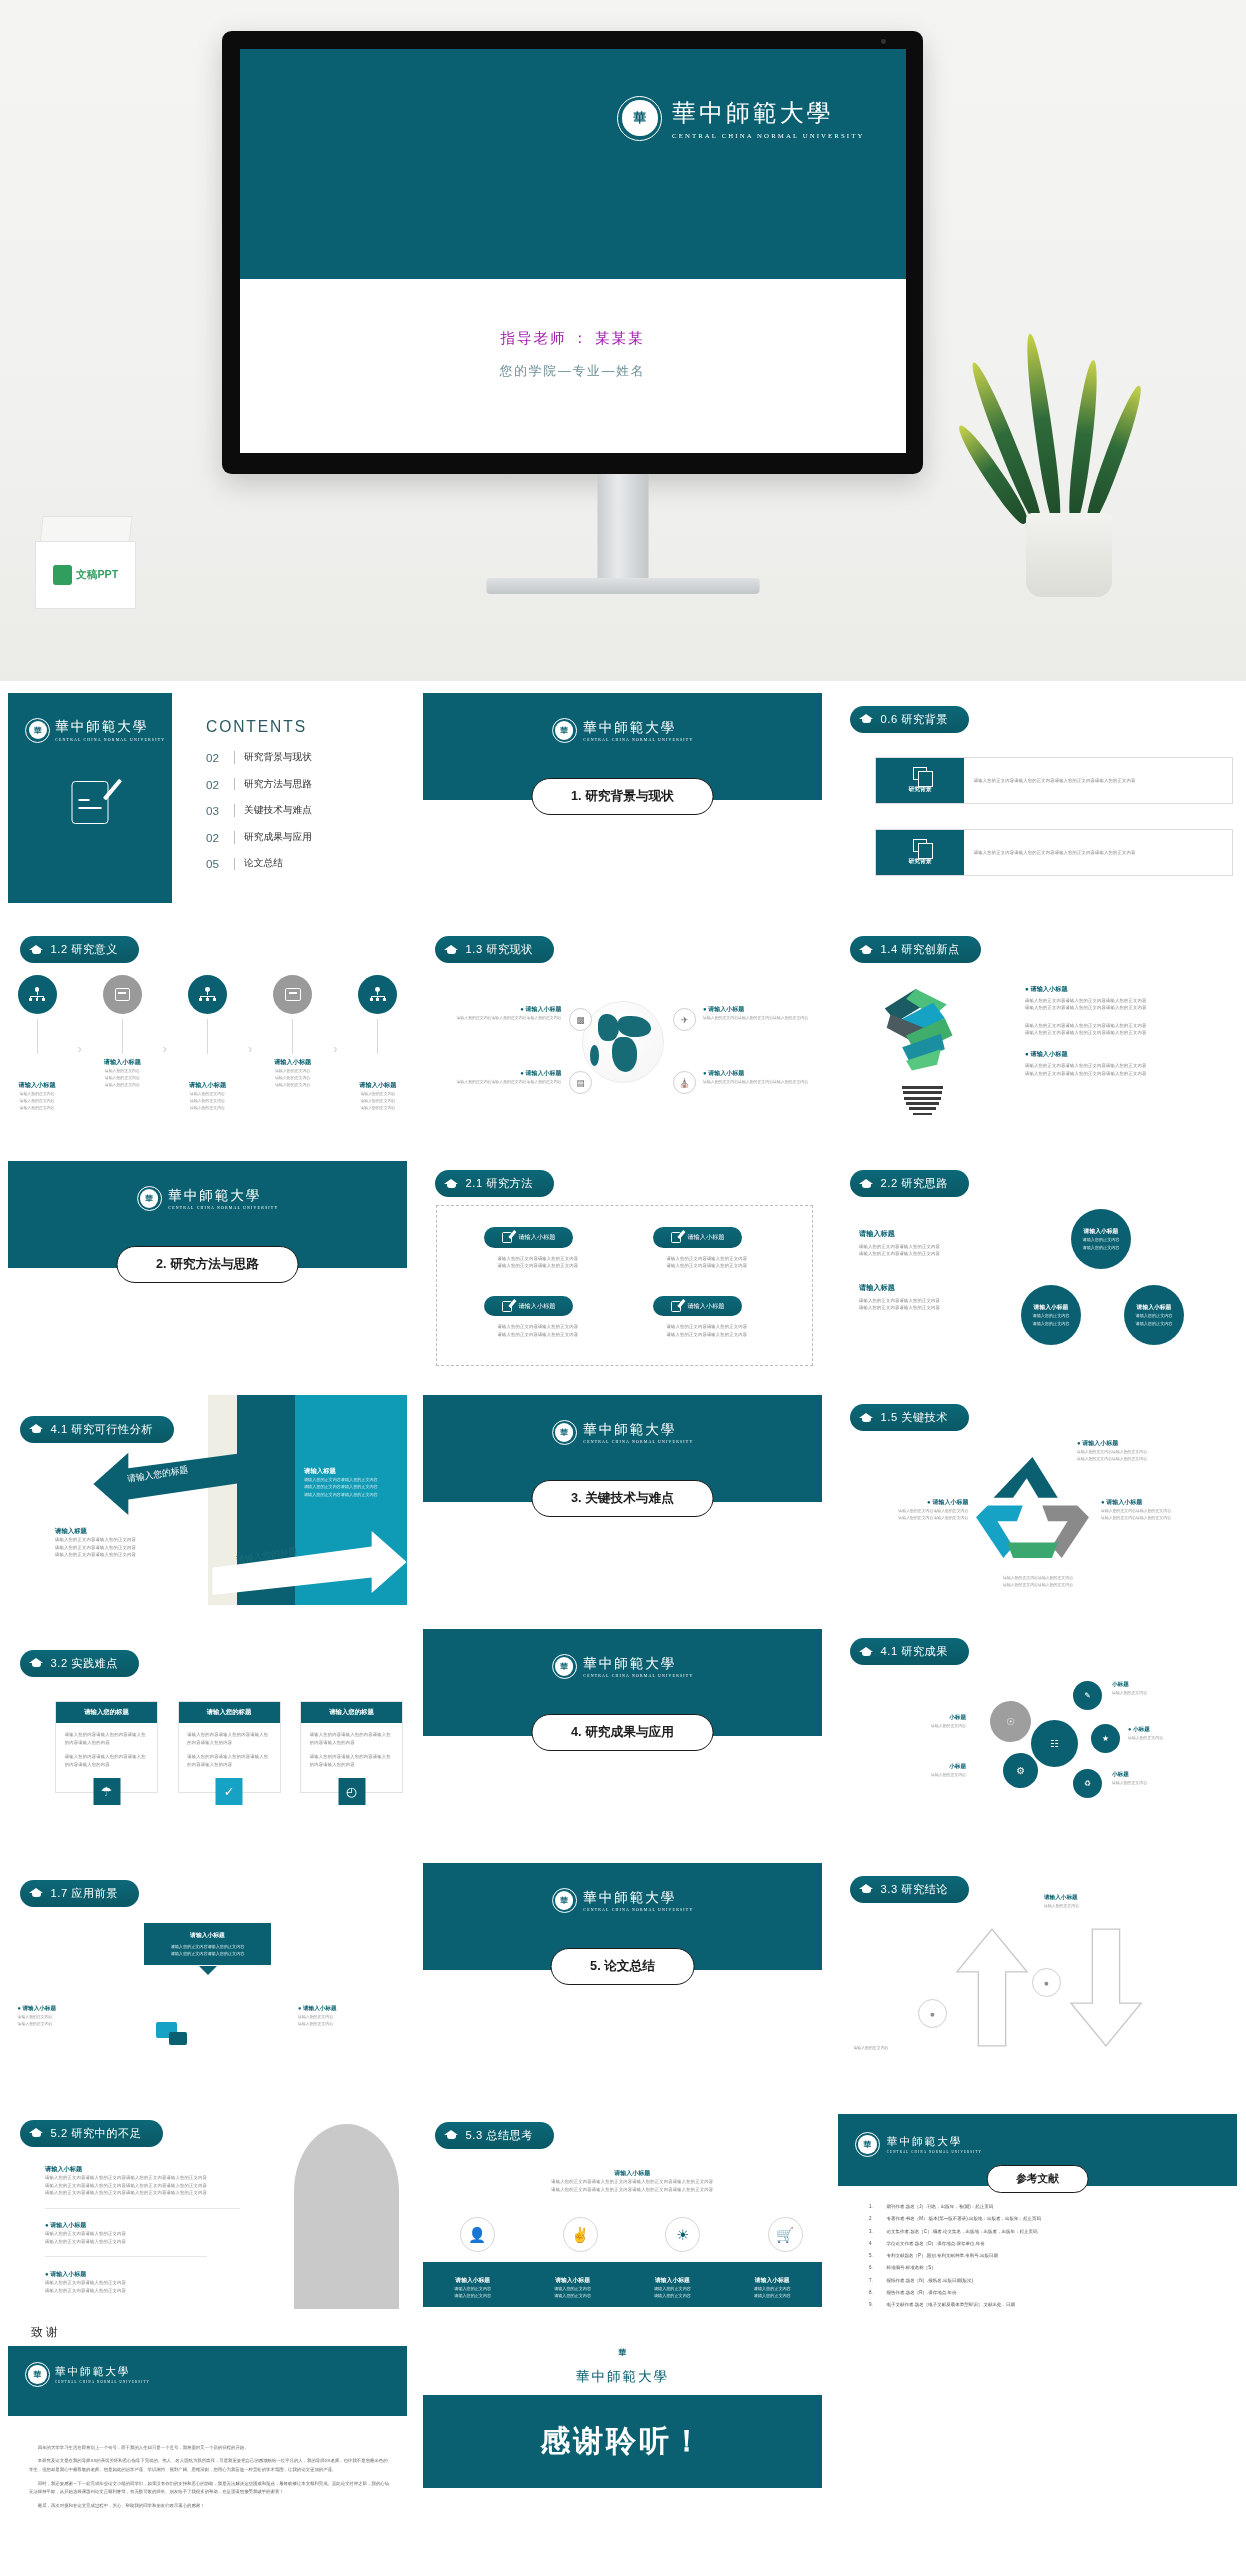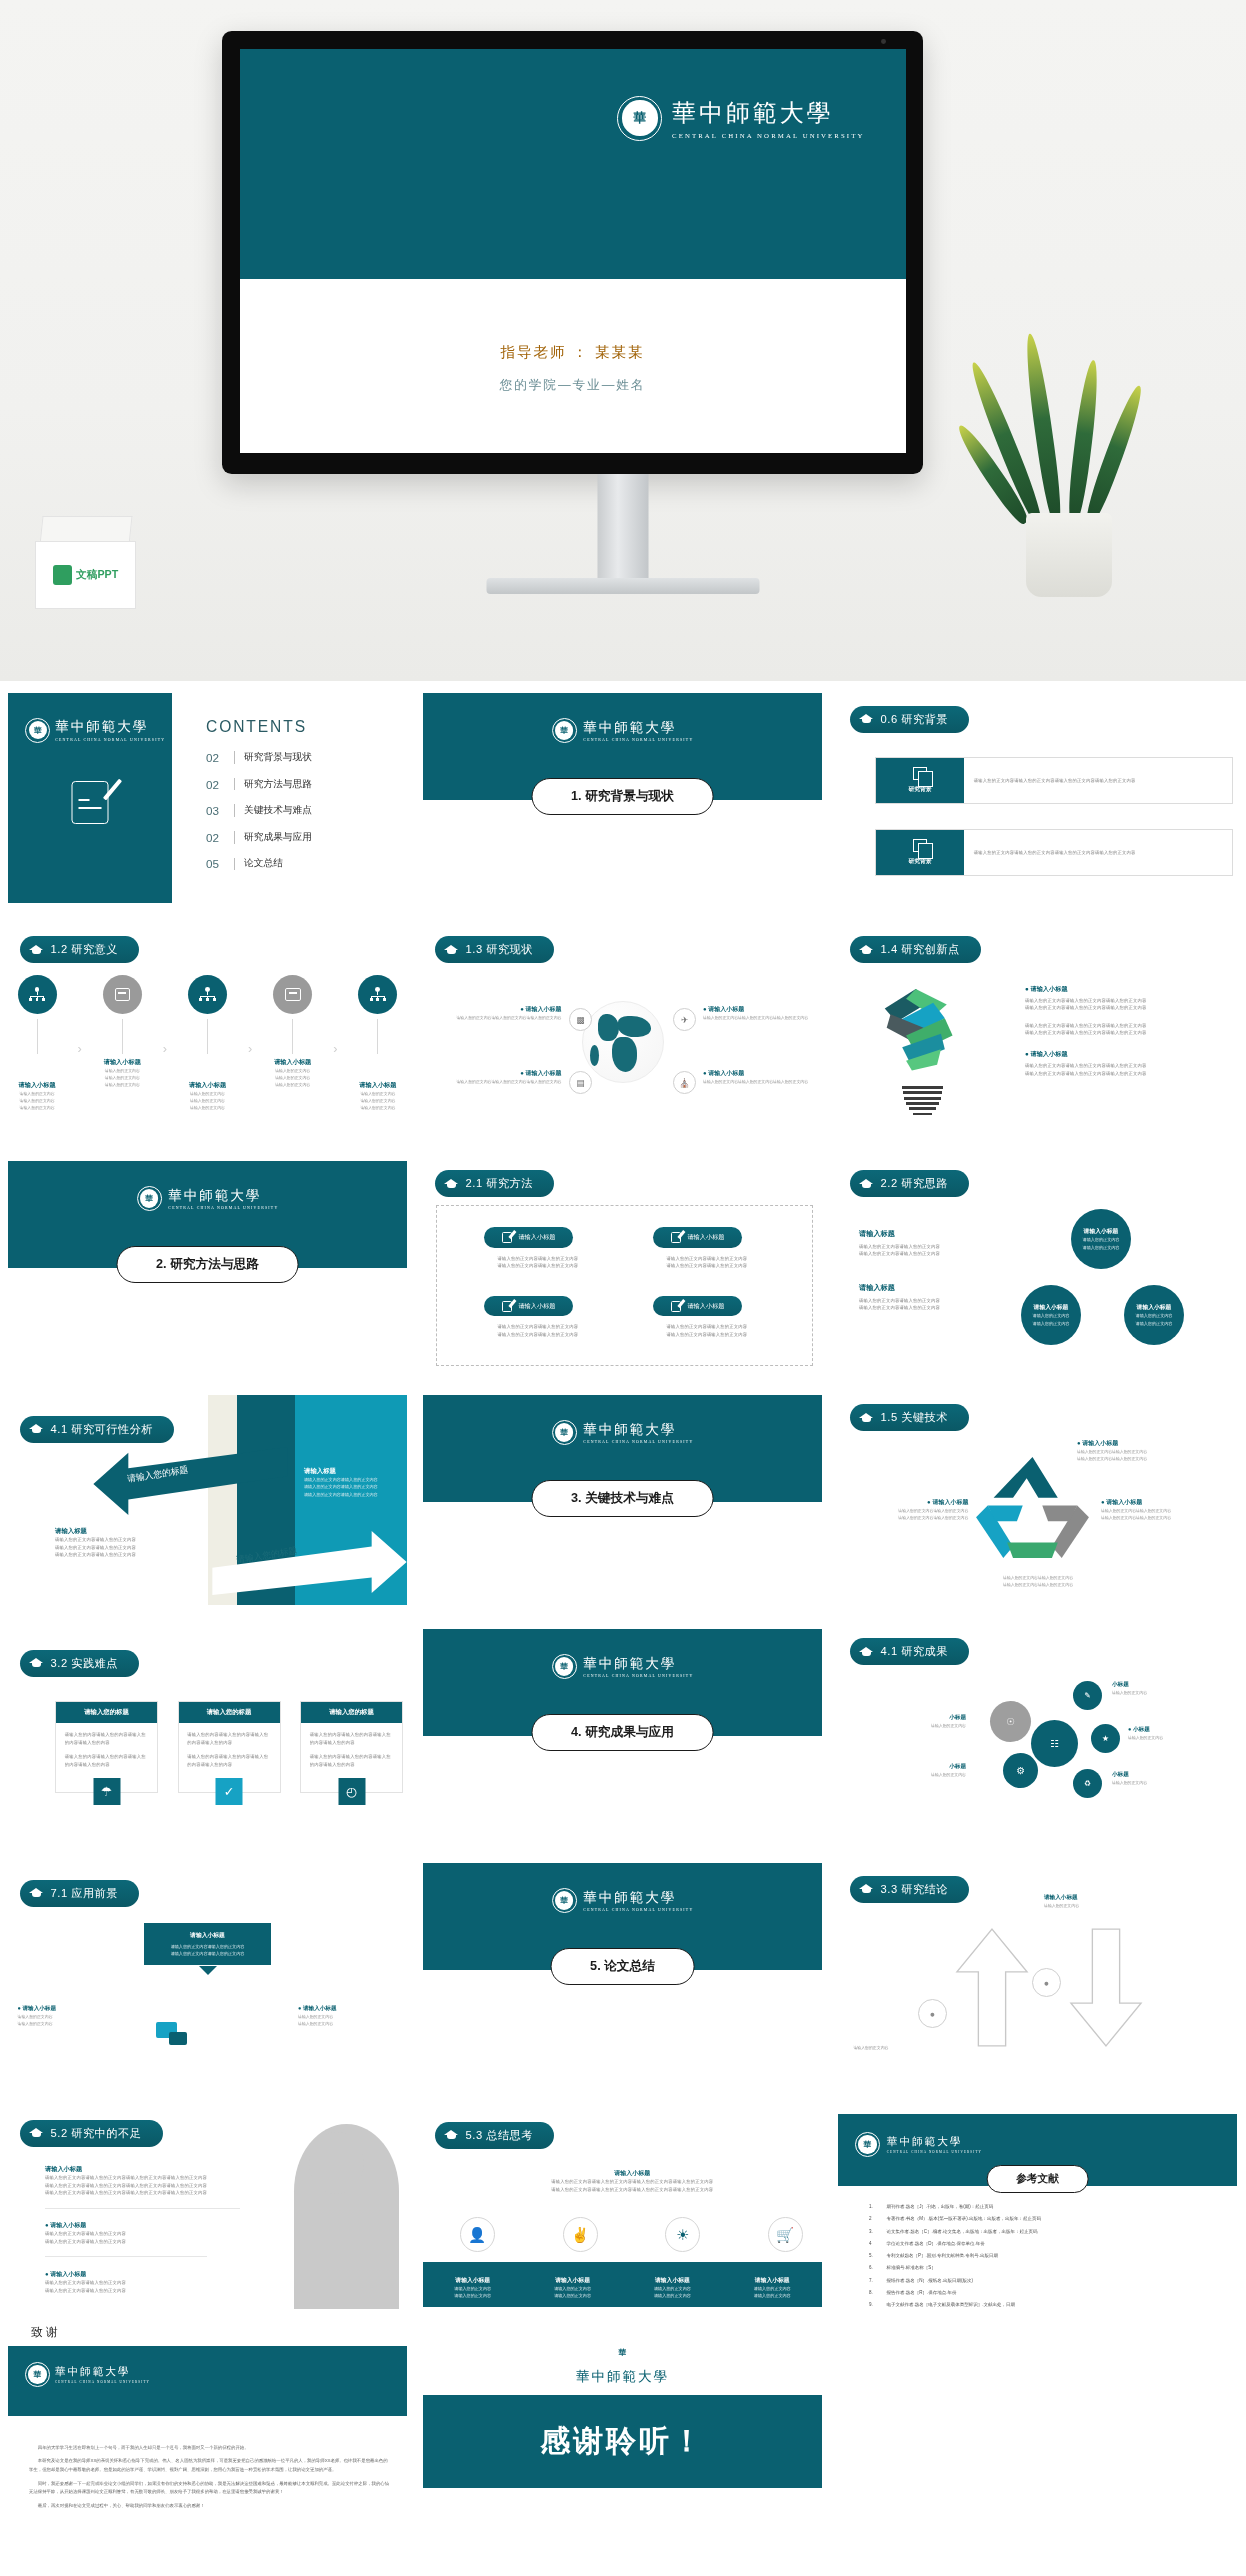--- a/index.html
+++ b/index.html
@@ -51,21 +51,21 @@
     border-radius:50%; background:#ffffff;
   }
   .seal span{
     position:relative; z-index:2; color:#0a6070; font-size:12.7px; font-weight:bold;
     font-family:"DejaVu Sans", sans-serif; line-height:1;
   }
   .univ-cn { color:#fff; font-size:24px; letter-spacing:2.9px; font-family:"DejaVu Serif", serif;}
   .univ-en { color:#fff; font-size:6.8px; letter-spacing:2.1px; margin-top:2.9px; font-family:"Liberation Serif", serif;}
   .hero-bottom { height:43%; background:#fff; padding-top:25px; text-align:center;}
   .hero-title { color:#12697a; font-size:39px; font-weight:bold; letter-spacing:1px;}
-  .hero-sub1 { color:#a16207; font-size:14.6px; margin-top:39px; letter-spacing:1.9px;}
+  .hero-sub1 { color:#a21caf; font-size:14.6px; margin-top:25px; letter-spacing:1.9px;}
   .hero-sub2 { color:#6a8d94; font-size:12.7px; margin-top:15.6px; letter-spacing:1.9px;}
   .stand {
     position:absolute; left:50%; transform:translateX(-50%); top:474px;
     width:51px; height:107px;
     background:linear-gradient(90deg,#c9ccce,#e8eaec 40%,#c2c6c9);
   }
   .stand-base {
     position:absolute; left:50%; transform:translateX(-50%); top:578px;
     width:273px;height:15.6px;border-radius:3.9px;
     background:linear-gradient(180deg,#dfe2e4,#c2c6c8);
@@ -821,21 +821,21 @@
       <div style="position:absolute;left:33px;top:146px;width:103px;text-align:right;">
         <div class="subt" style="font-size:5.6px;">小标题</div>
         <div class="tiny2">请输入您的正文内容</div>
       </div>
     </div>
 
     <div class="slide">
       <div style="position:absolute;left:19.5px;top:29px;">
         <div class="tagpill">
             <span class="cap-icon"></span>
-            <span>7.1  应用前景</span>
+            <span>1.7  应用前景</span>
           </div>
       </div>
       <div class="tagcard" style="position:absolute;left:144px;top:72px;width:127px;">
         <div class="subt-w" style="text-align:center;">请输入小标题</div>
         <div class="tiny-w" style="text-align:center;margin-top:2.9px;">请输入您的正文内容请输入您的正文内容</div>
         <div class="tiny-w" style="text-align:center;">请输入您的正文内容请输入您的正文内容</div>
       </div>
       <div style="position:absolute;left:17.5px;top:154px;width:101px;">
         <div class="subt" style="font-size:5.6px;">●&nbsp;<span>请输入小标题</span></div>
         <div class="tiny2">请输入您的正文内容</div>

